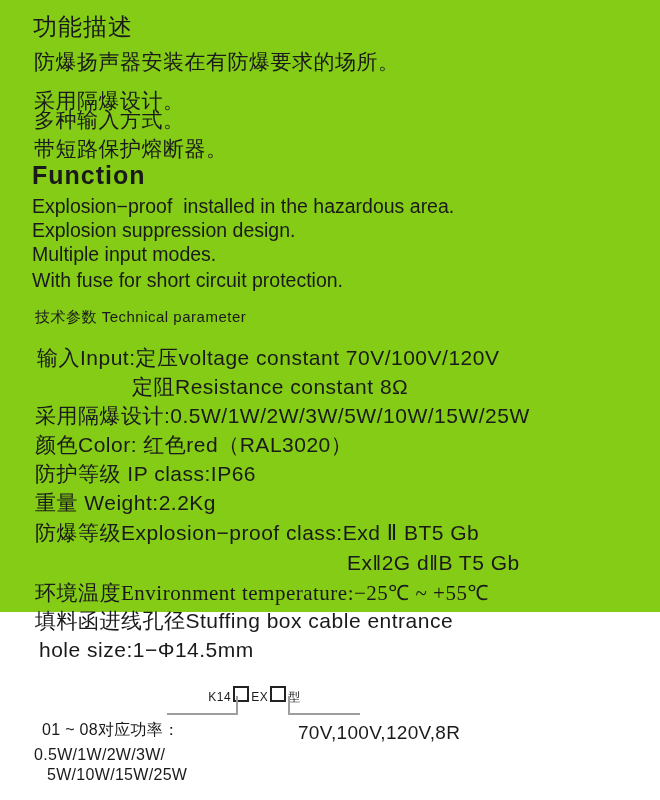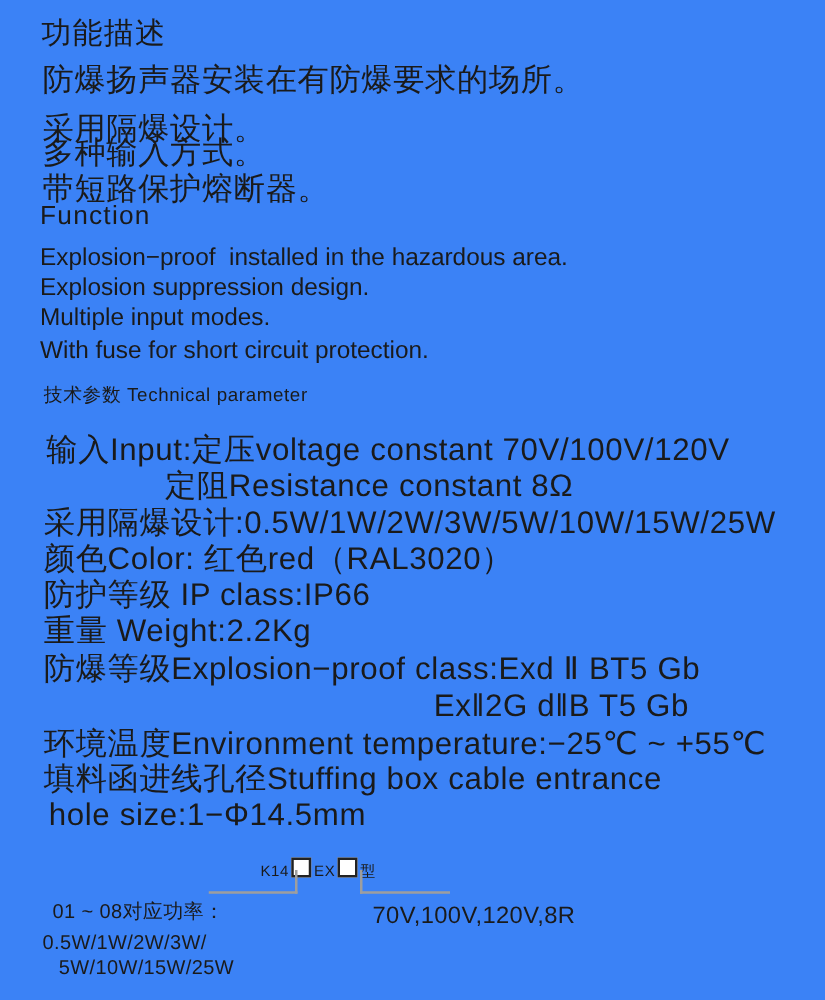--- a/index.html
+++ b/index.html
@@ -3,26 +3,26 @@
 <meta charset="utf-8">
 <style>
   html,body{margin:0;padding:0;}
   body{
     width:660px;height:800px;
     background:#ffffff;
     font-family:"Liberation Sans","DejaVu Sans",sans-serif;
     color:#1a1a1a;
     overflow:hidden;
   }
-  #page{position:relative;width:660px;height:800px;background:#3b82f6;}
+  #page{position:relative;width:660px;height:612px;background:#84cc16;}
   .ln{position:absolute;white-space:pre;line-height:1.15;}
   .h-cjk{font-size:24px;font-weight:500;letter-spacing:1px;}
-  .h-en{font-size:21px;font-weight:400;letter-spacing:1px;}
+  .h-en{font-size:25px;font-weight:700;letter-spacing:1px;}
   .h-tech{font-size:15px;font-weight:500;letter-spacing:0.5px;}
-  .b-cjk{font-size:25px;letter-spacing:0.5px;}
+  .b-cjk{font-size:21px;letter-spacing:0.5px;}
   .b-en{font-size:19.5px;}
   .model{font-size:12px;letter-spacing:0.5px;}
   .box{
     display:inline-block;width:12px;height:12px;
     border:2px solid #222222;background:#ffffff;
     vertical-align:-1px;margin:0 2px;
   }
   .conn{position:absolute;}
   .conn-left{
     left:167px;top:696px;width:69px;height:17px;
@@ -53,21 +53,21 @@
 
   <div class="ln h-tech" style="top:308px;left:35px;">技术参数 Technical parameter</div>
   <div class="ln b-cjk" style="top:346px;left:37px;">输入Input:定压voltage constant 70V/100V/120V</div>
   <div class="ln b-cjk" style="top:375px;left:132px;">定阻Resistance constant 8Ω</div>
   <div class="ln b-cjk" style="top:404px;left:35px;">采用隔爆设计:0.5W/1W/2W/3W/5W/10W/15W/25W</div>
   <div class="ln b-cjk" style="top:433px;left:35px;">颜色Color: 红色red（RAL3020）</div>
   <div class="ln b-cjk" style="top:462px;left:35px;">防护等级 IP class:IP66</div>
   <div class="ln b-cjk" style="top:491px;left:35px;">重量 Weight:2.2Kg</div>
   <div class="ln b-cjk" style="top:521px;left:35px;">防爆等级Explosion−proof class:Exd Ⅱ BT5 Gb</div>
   <div class="ln b-cjk" style="top:551px;left:347px;">Ex‖2G d‖B T5 Gb</div>
-  <div class="ln b-cjk" style="top:581px;left:35px;">环境温度Environment temperature:−25℃ ~ +55℃</div>
+  <div class="ln b-cjk" style="top:581px;left:35px;font-family:Liberation Serif, serif;">环境温度Environment temperature:−25℃ ~ +55℃</div>
   <div class="ln b-cjk" style="top:609px;left:35px;">填料函进线孔径Stuffing box cable entrance</div>
   <div class="ln b-cjk" style="top:638px;left:39px;">hole size:1−Φ14.5mm</div>
 
   <div class="ln model" style="top:672px;left:193px;">
     <span>K14</span><span class="box"></span><span>EX</span><span class="box"></span><span>型</span>
   </div>
 
   <div class="conn conn-left"></div>
   <div class="conn conn-right"></div>
 

